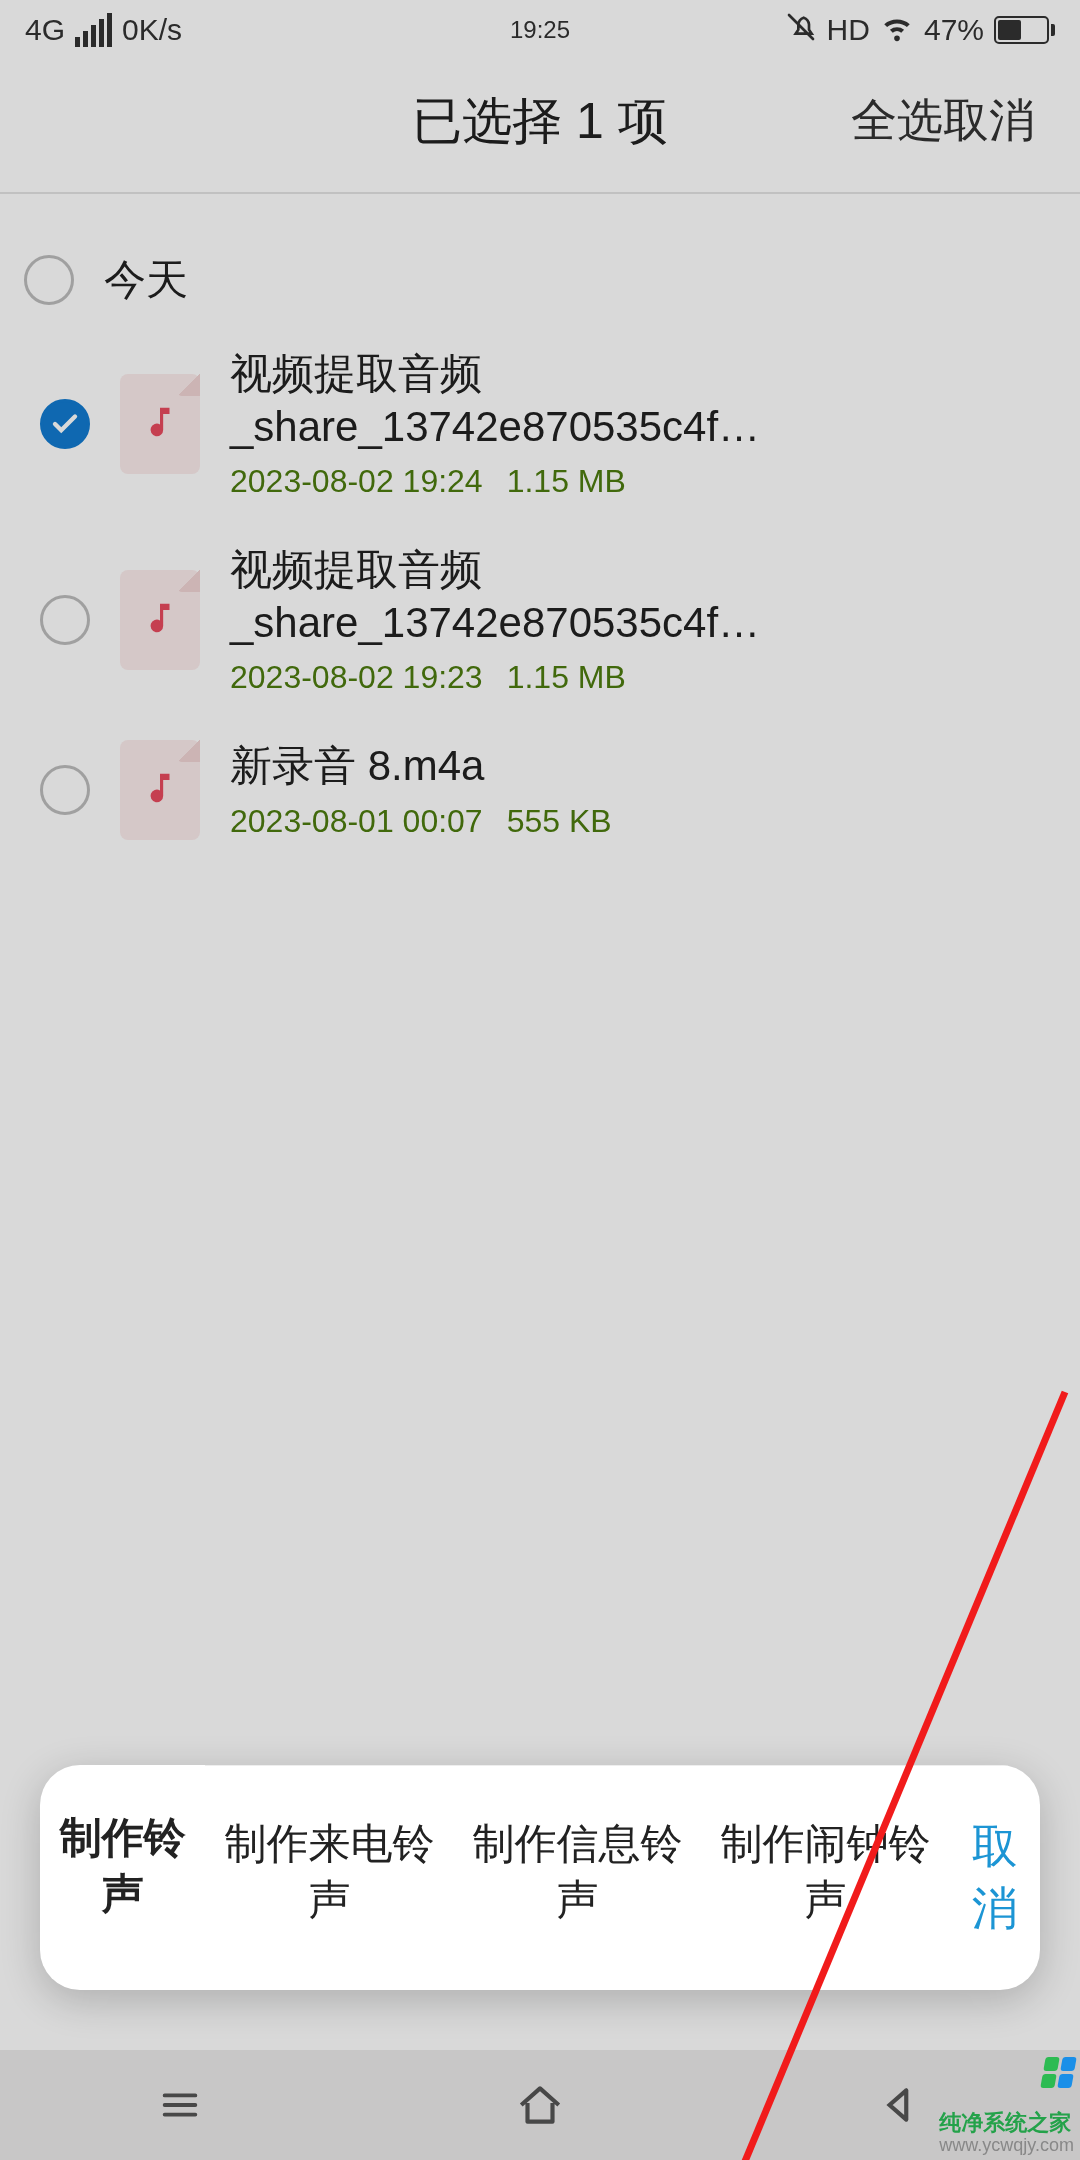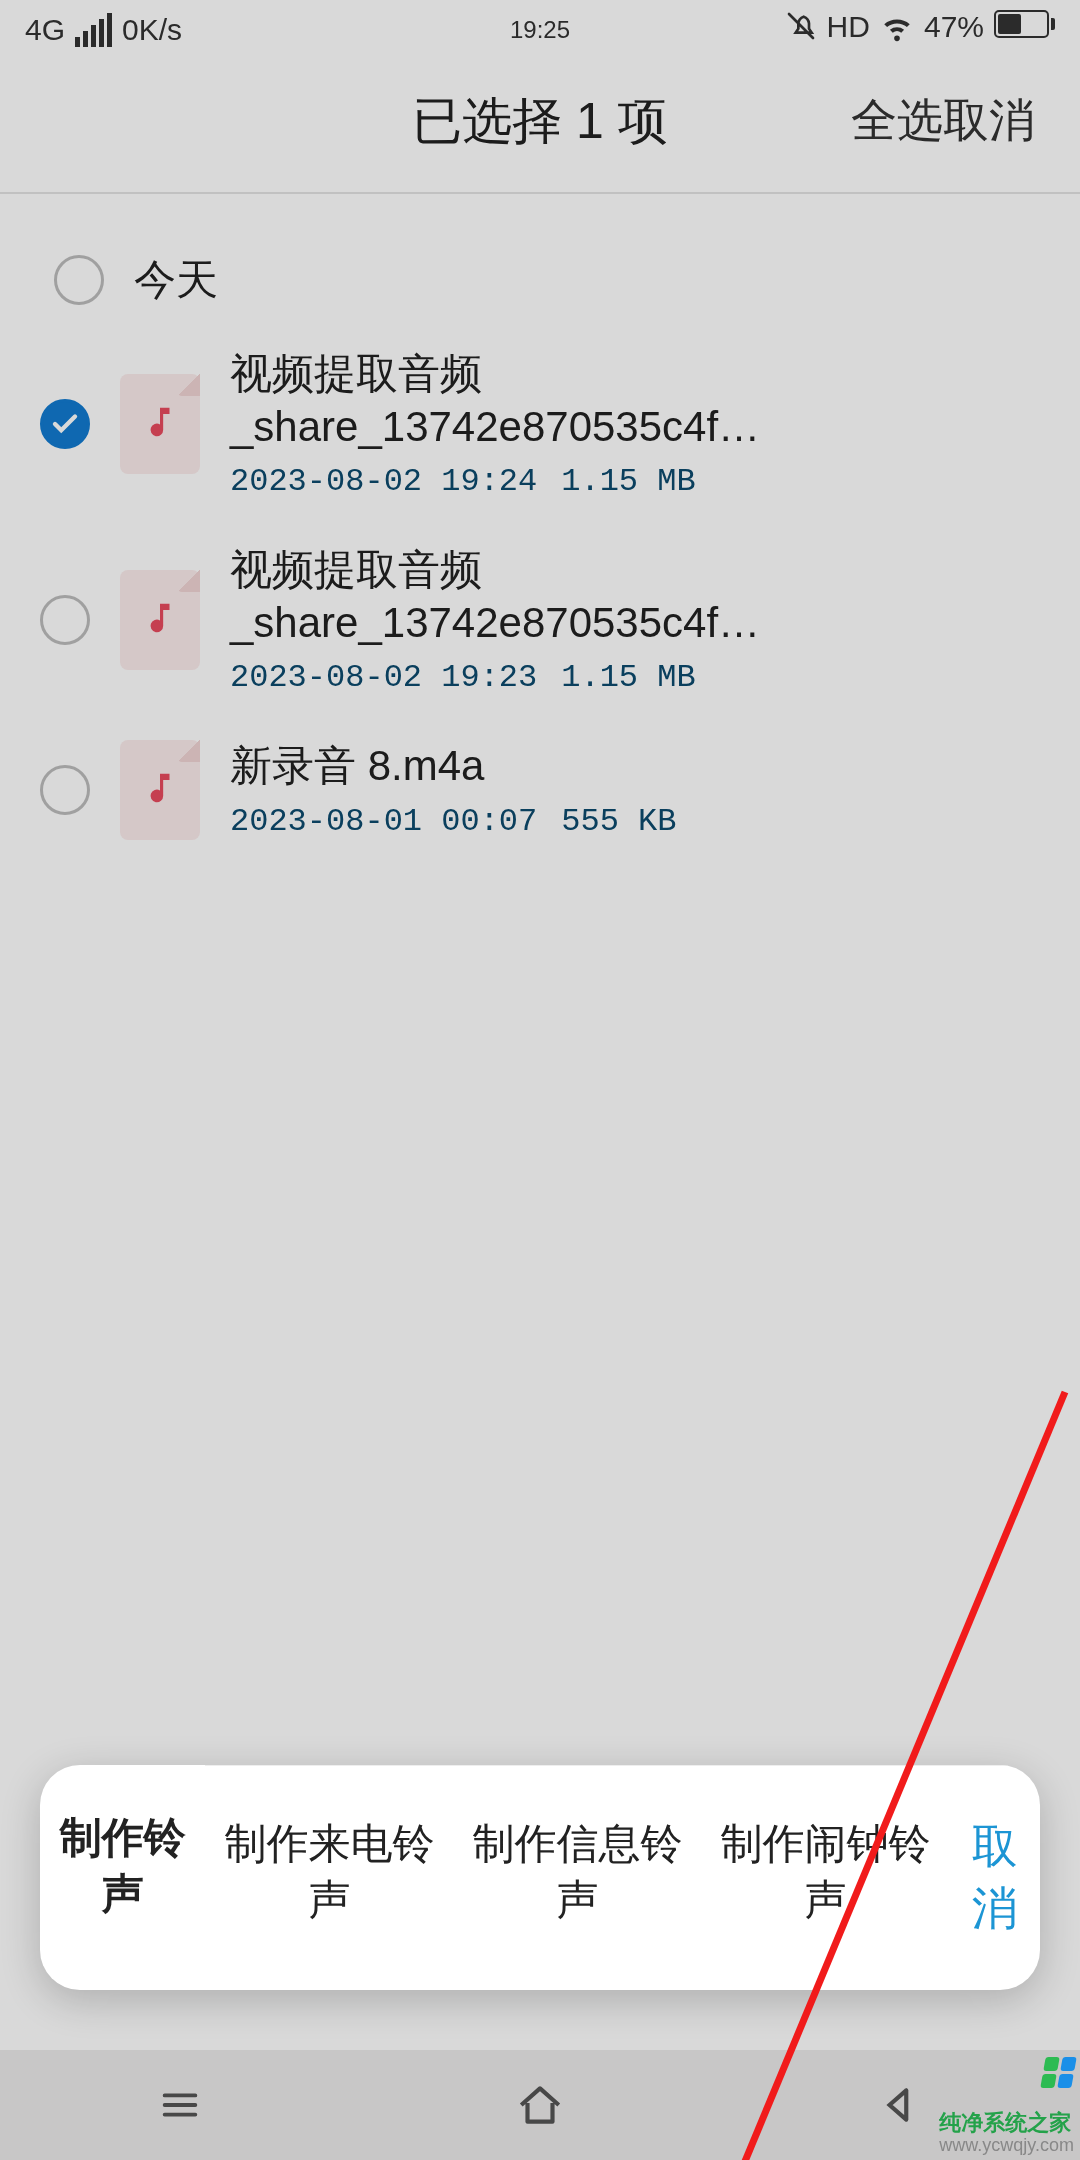--- a/index.html
+++ b/index.html
@@ -2,21 +2,21 @@
 <html><head>
 <meta charset="utf-8">
 <style>
   * { box-sizing: border-box; margin: 0; padding: 0; }
   html, body { width: 1080px; height: 2160px; font-family: -apple-system, "Helvetica Neue", Arial, sans-serif; background: #f5f5f5; }
   .screen { position: relative; width: 1080px; height: 2160px; background: #fff; overflow: hidden; }
   .dim { position: absolute; inset: 0; background: rgba(0,0,0,0.15); z-index: 5; }
 
   
   .status-bar { height: 60px; display: flex; align-items: center; justify-content: space-between; padding: 0 25px; font-size: 30px; color: #333; }
-  .status-left, .status-right { display: flex; align-items: flex-start; gap: 10px; }
+  .status-left, .status-right { display: flex; align-items: center; gap: 10px; }
   .status-center { position:absolute; left:50%; transform:translateX(-50%); font-size: 24px; }
   .signal-bars { display:inline-flex; align-items:flex-end; gap:3px; }
   .signal-bars span { width:5px; background:#333; }
   .signal-bars span:nth-child(1){height:10px}
   .signal-bars span:nth-child(2){height:16px}
   .signal-bars span:nth-child(3){height:22px}
   .signal-bars span:nth-child(4){height:28px}
   .signal-bars span:nth-child(5){height:34px}
   .battery { display:inline-flex; align-items:center; }
   .battery-body { width:55px; height:28px; border:2.5px solid #333; border-radius:5px; position:relative; }
@@ -25,31 +25,31 @@
 
   
   .header { display:flex; align-items:center; justify-content:flex-end; padding: 30px 45px 40px; }
   .header .title { position:absolute; left:50%; transform:translateX(-50%); font-size:50px; font-weight:500; color:#222; }
   .header .side { font-size:46px; color:#333; }
   .sep { height:2px; background:#e3e3e3; }
 
   
   .list { padding-top: 40px; }
   .row { display:flex; align-items:center; padding: 22px 40px; gap: 30px; }
-  .section-row { padding: 18px 54px; }
+  .section-row { padding: 18px 24px; }
   .checkbox { width:50px; height:50px; border:3px solid #bdbdbd; border-radius:50%; flex:0 0 50px; display:flex; align-items:center; justify-content:center; }
   .checkbox.checked { background:#127bd0; border-color:#127bd0; }
   .checkbox.checked svg { display:block; }
   .checkbox svg { display:none; }
   .file-icon { width:80px; height:100px; background:#fbecec; border-radius:8px; position:relative; flex:0 0 80px; }
   .file-icon::after { content:""; position:absolute; top:0; right:0; width:22px; height:22px; background:linear-gradient(135deg, transparent 48%, #f0d4d4 50%); border-bottom-left-radius:4px; }
   .note { position:absolute; left:50%; top:50%; transform:translate(-50%,-50%); color:#e84a5f; }
   .content { flex:1; min-width:0; }
   .fname { font-size:42px; color:#222; line-height:1.25; }
-  .meta { margin-top:10px; font-size:32px; color:#0c4a6e; display:flex; gap:24px;font-family:Liberation Mono, monospace; }
+  .meta { margin-top:10px; font-size:32px; color:#4d7c0f; display:flex; gap:24px; }
   .section-title { font-size:42px; color:#222; font-weight:500; margin-left: 90px; }
 
   
   .modal { position:absolute; left:40px; right:40px; bottom:170px; background:#fff; border-radius:40px; z-index:10; box-shadow:0 10px 40px rgba(0,0,0,0.2); overflow:hidden; display:flex; flex-direction:row; }
   .modal-title { text-align:center; font-size:42px; font-weight:600; color:#222; padding:45px 0 50px; }
   .modal-item { text-align:center; font-size:42px; color:#222; padding:50px 0; border-top:1px solid #eee; }
   .modal-cancel { text-align:center; font-size:46px; color:#1c95d4; padding:50px 0; border-top:1px solid #eee; font-weight:500; }
 
   
   .navbar { position:absolute; bottom:0; left:0; right:0; height:110px; background:#eceaea; display:flex; align-items:center; justify-content:space-around; z-index:2; }

